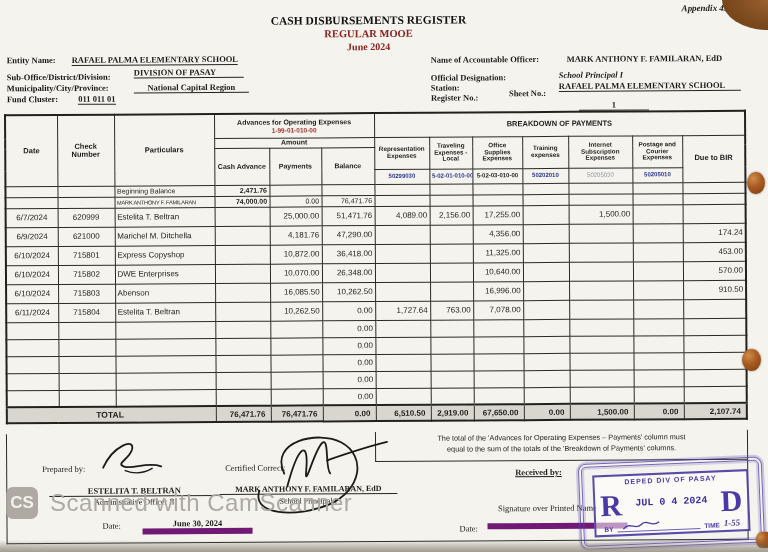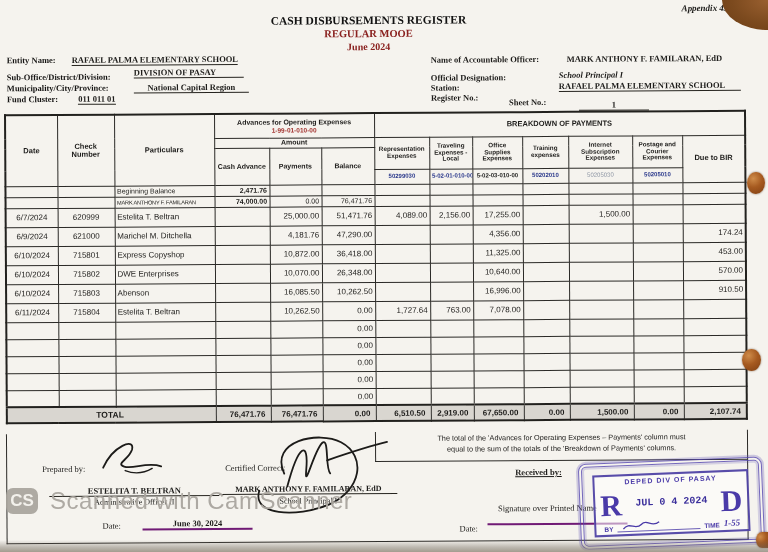--- a/index.html
+++ b/index.html
@@ -66,21 +66,21 @@
   
   .footer{position:absolute;left:5px;top:432px;width:740px;height:109px;
     border:1.5px solid #2b2a27;border-top:none;}
   .note-box{position:absolute;left:368px;top:0;width:372px;height:30px;
     border:1.5px solid #2b2a27;border-top:none;border-right:none;box-sizing:border-box;
     font-size:7.3px;text-align:center;line-height:1.5;padding-top:2px;}
   .sig-area{position:absolute;font-family:"Liberation Serif",serif;font-size:8.5px;}
   .sig-name{font-weight:bold;border-bottom:1px solid #26241f;text-align:center;}
   .sig-title{text-align:center;font-size:8px;}
   .sig-svg{position:absolute;}
-  .date-line{border-bottom:2px solid #701a75;display:inline-block;text-align:center;}
+  .date-line{border-bottom:6px solid #701a75;display:inline-block;text-align:center;}
 
   
   .stamp{position:absolute;left:578px;top:462px;width:184px;height:86px;
     transform:rotate(-2deg);color:#5244ae;z-index:5;}
   .stamp-outer{position:absolute;inset:0;border:4px double rgba(82,68,174,.8);
     border-radius:8px;box-shadow:0 0 0 2px rgba(82,68,174,.25), inset 0 0 0 2px rgba(82,68,174,.2);}
   .stamp-inner{position:absolute;left:14px;top:12px;right:14px;bottom:12px;
     border:2px solid rgba(70,56,160,.9);background:rgba(255,255,255,.55);}
   .stamp-org{position:absolute;top:2px;left:0;right:0;text-align:center;font-size:7px;
     font-weight:bold;letter-spacing:1px;color:#4a3aa8;}
@@ -91,21 +91,21 @@
   .stamp-date{position:absolute;left:0;right:0;top:22px;text-align:center;
     font-family:"Liberation Mono",monospace;font-size:10px;font-weight:bold;color:#3c309c;}
   .stamp-bottom{position:absolute;left:8px;right:8px;bottom:2px;font-size:6.5px;
     font-weight:bold;color:#4a3aa8;display:flex;align-items:flex-end;gap:4px;}
   .stamp-by-line{flex:1;border-bottom:1px solid rgba(74,58,168,.8);height:10px;position:relative;}
   .stamp-time-val{font-family:"Liberation Serif",serif;font-style:italic;font-size:9px;}
 
   
   .watermark{position:absolute;left:6px;top:487px;display:flex;align-items:center;gap:12px;
     z-index:8;pointer-events:none;}
-  .cs-logo{width:32px;height:26px;border-radius:7px;background:#a8a49d;color:#f3f1ec;
+  .cs-logo{width:32px;height:32px;border-radius:7px;background:#a8a49d;color:#f3f1ec;
     font-weight:bold;font-size:17px;display:flex;align-items:center;justify-content:center;
     opacity:.92;}
   .wm-text{font-size:24px;color:#aaa69f;letter-spacing:.5px;opacity:.95;}
 </style>
 </head>
 <body>
 
 <div class="canvas">
   <div class="paper"></div>
 
@@ -136,21 +136,21 @@
       <span class="u" style="margin-left:18px;">011 011 01</span>
     </div>
 
     <div class="info" style="left:432px;top:55px;">Name of Accountable Officer:</div>
     <div class="info" style="left:568px;top:55px;">MARK ANTHONY F. FAMILARAN, EdD</div>
     <div class="info" style="left:432px;top:73px;">Official Designation:</div>
     <div class="info ital" style="left:560px;top:71px;">School Principal I</div>
     <div class="info" style="left:432px;top:83px;">Station:</div>
     <div class="info u" style="left:560px;top:82px;width:182px;">RAFAEL PALMA ELEMENTARY SCHOOL</div>
     <div class="info" style="left:432px;top:93px;text-align:center;">Register No.:</div>
-    <div class="info" style="left:510px;top:98px;">Sheet No.:</div>
+    <div class="info" style="left:510px;top:89px;">Sheet No.:</div>
     <div class="info u" style="left:580px;top:101px;width:70px;text-align:center;">1</div>
 
     <table class="reg">
       <colgroup>
         <col style="width:52px">
           <col style="width:57px">
           <col style="width:100px">
         <col style="width:55px">
           <col style="width:52px">
           <col style="width:53px">

